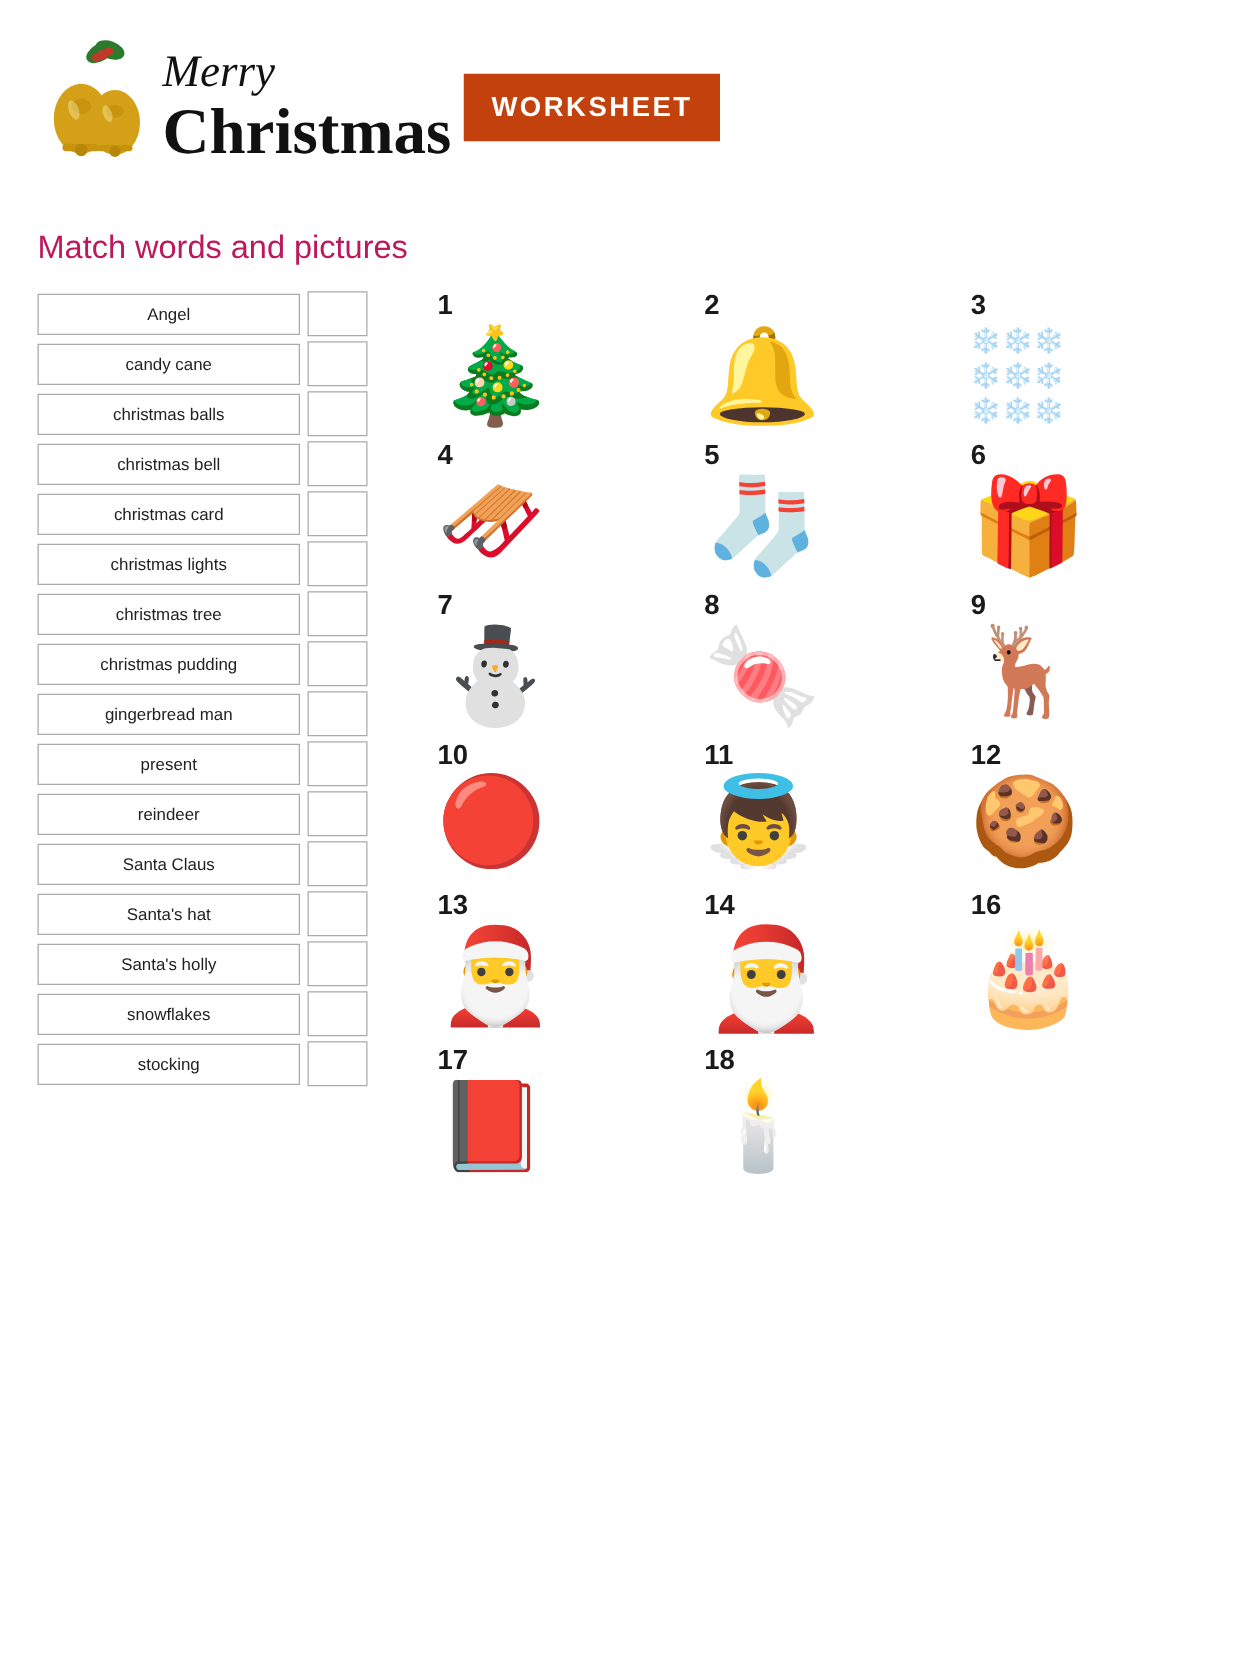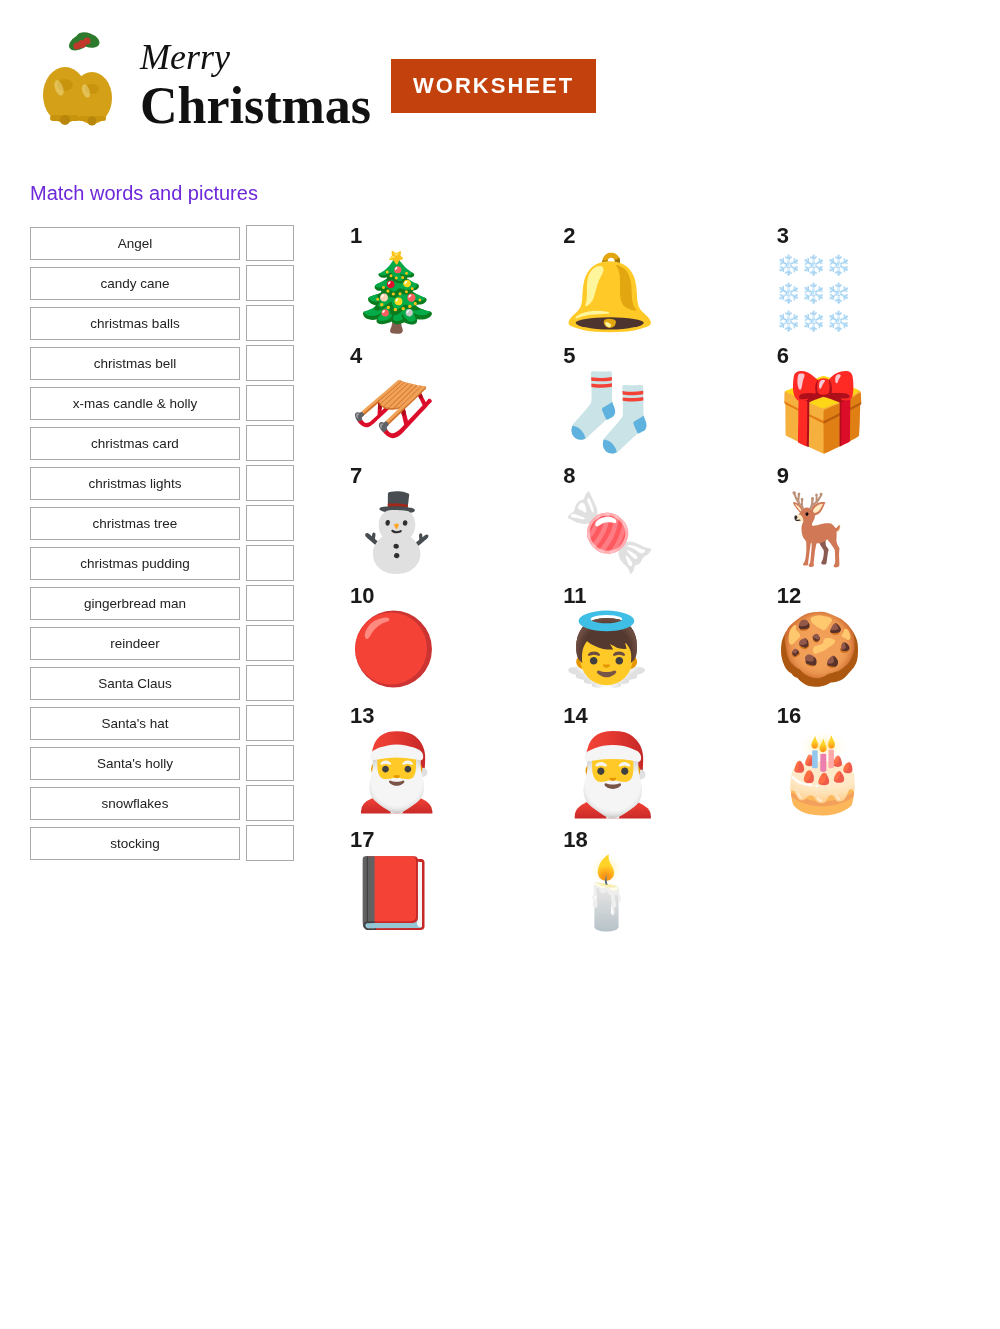--- a/index.html
+++ b/index.html
@@ -8,39 +8,39 @@
       background: #fff;
       width: 1000px;
       min-height: 1329px;
       padding: 20px 30px;
     }
 
     
     .header {
       display: flex;
       align-items: center;
-      gap: 10px;
+      gap: 0;
       margin-bottom: 30px;
       padding: 10px 0;
     }
     .worksheet-badge {
       background: #c2410c;
       color: #fff;
       font-size: 22px;
       font-weight: bold;
       padding: 14px 22px;
       letter-spacing: 2px;
       margin-left: 10px;
     }
 
     
     .subtitle {
-      font-size: 20px;
+      font-size: 26px;
       font-weight: normal;
-      color: #6d28d9;
+      color: #be185d;
       margin-bottom: 20px;
     }
 
     
     .main-layout {
       display: flex;
       gap: 20px;
       align-items: flex-start;
     }
 
@@ -169,41 +169,41 @@
       </div>
       <div class="word-row">
         <div class="word-box">christmas balls</div>
         <div class="answer-box"></div>
       </div>
       <div class="word-row">
         <div class="word-box">christmas bell</div>
         <div class="answer-box"></div>
       </div>
       <div class="word-row">
-        <div class="word-box">x-mas candle &amp; holly</div>
-        <div class="answer-box"></div>
-      </div>
-      <div class="word-row">
         <div class="word-box">christmas card</div>
         <div class="answer-box"></div>
       </div>
       <div class="word-row">
         <div class="word-box">christmas lights</div>
         <div class="answer-box"></div>
       </div>
       <div class="word-row">
         <div class="word-box">christmas tree</div>
         <div class="answer-box"></div>
       </div>
       <div class="word-row">
         <div class="word-box">christmas pudding</div>
         <div class="answer-box"></div>
       </div>
       <div class="word-row">
         <div class="word-box">gingerbread man</div>
+        <div class="answer-box"></div>
+      </div>
+      <div class="word-row">
+        <div class="word-box">present</div>
         <div class="answer-box"></div>
       </div>
       <div class="word-row">
         <div class="word-box">reindeer</div>
         <div class="answer-box"></div>
       </div>
       <div class="word-row">
         <div class="word-box">Santa Claus</div>
         <div class="answer-box"></div>
       </div>

